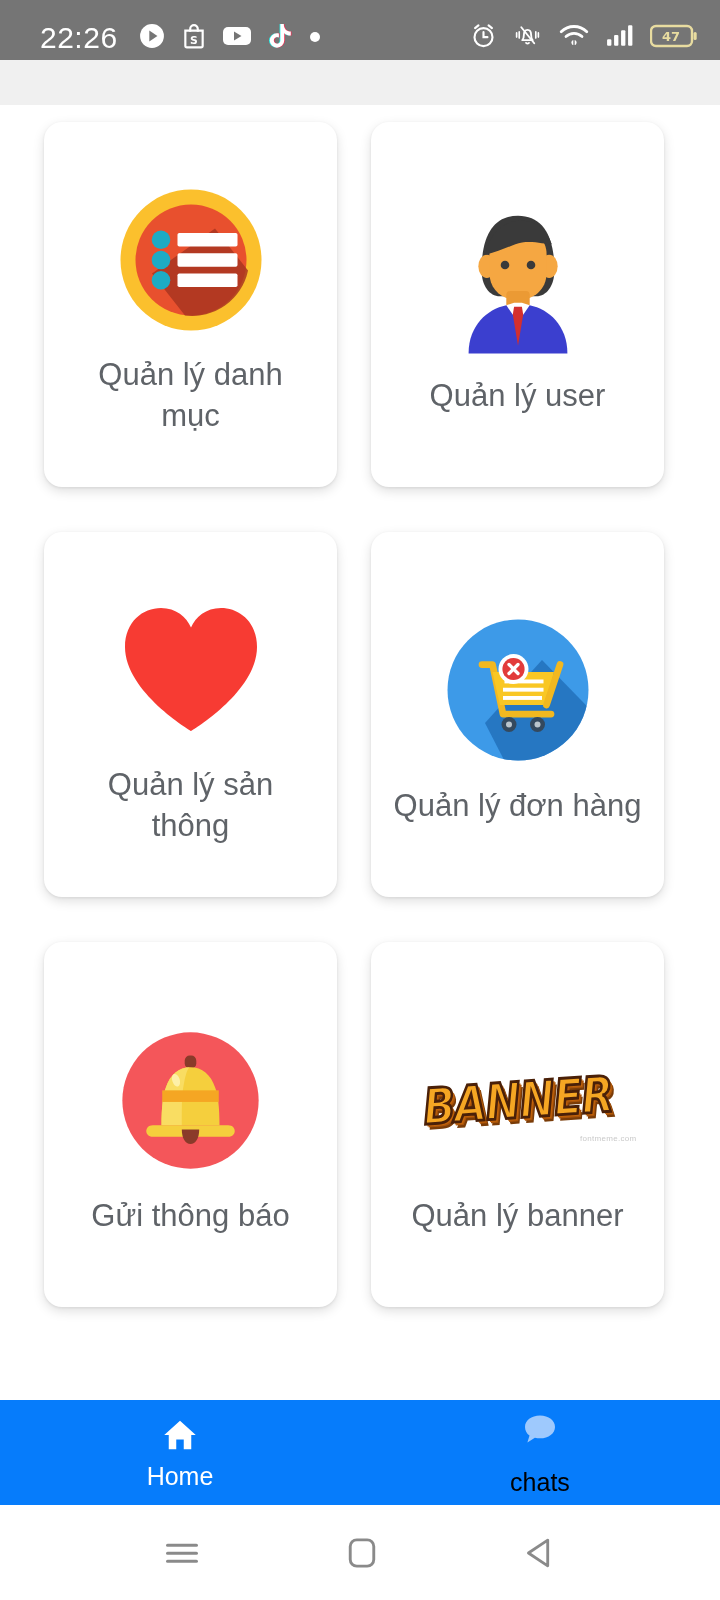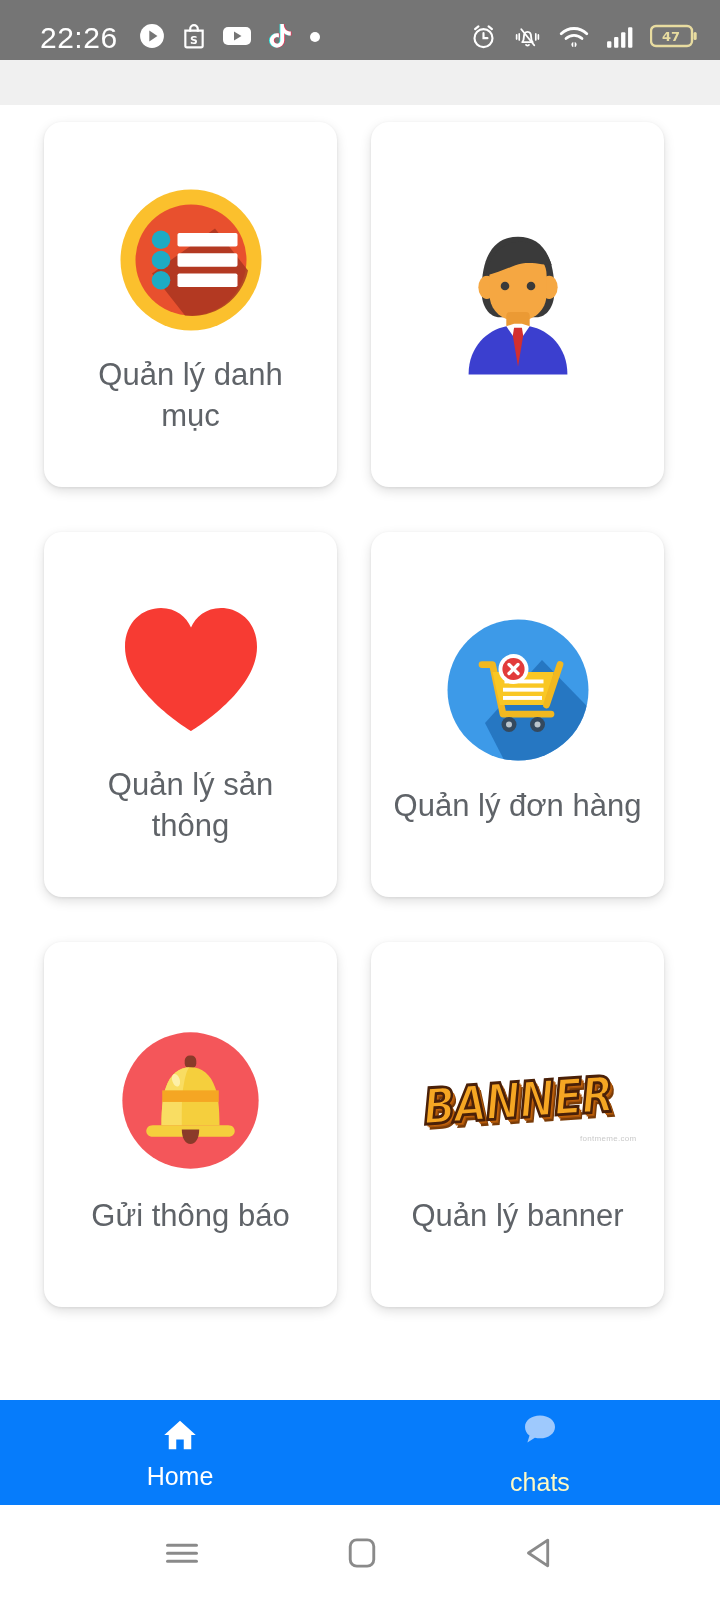--- a/index.html
+++ b/index.html
@@ -38,21 +38,21 @@
   }
   .status-clock {
     color: #ffffff;
     font-size: 30px;
     letter-spacing: 0.5px;
     line-height: 1;
     margin-right: 4px;
   }
   .status-right {
     display: flex;
-    align-items: flex-end;
+    align-items: flex-start;
     gap: 16px;
   }
   .sicon { display: block; }
 
   
   .appbar-strip {
     height: 45px;
     background: #f0f0f0;
     flex: none;
   }
@@ -109,21 +109,21 @@
     flex-direction: column;
     align-items: center;
     justify-content: center;
     gap: 7px;
   }
   .nav-label {
     font-size: 25px;
     line-height: 1;
   }
   .nav-item.active .nav-label { color: #ffffff; text-align: right; }
-  .nav-item.inactive .nav-label { color: #fef9c3; margin-top: 12px; }
+  .nav-item.inactive .nav-label { color: #000000; margin-top: 12px; }
 
   
   .system-nav {
     height: 95px;
     background: #ffffff;
     display: flex;
     align-items: center;
     justify-content: space-around;
     padding: 0 90px;
     flex: none;
@@ -288,20 +288,21 @@
             <path d="M28 38 C28 26 36 20 50 20 C64 20 72 26 72 38 L72 52 C72 65 62 73 50 73 C38 73 28 65 28 52 Z" fill="#f5a742"></path>
             <path d="M25 38 C28 22 38 12 52 12 C64 12 72 18 76 30 C70 30 58 26 48 30 C40 33 34 36 25 38 Z" fill="#3a3a3a"></path>
             <circle cx="40" cy="46" r="3.3" fill="#3a3a3a"></circle>
             <circle cx="60" cy="46" r="3.3" fill="#3a3a3a"></circle>
             <rect x="41" y="66" width="18" height="13" rx="3" fill="#eb9a34"></rect>
             <path d="M12 114 C12 93 26 80 41 77 L59 77 C74 80 88 93 88 114 Z" fill="#3b3fcf"></path>
             <path d="M41 77 L50 90 L59 77 L53 75 L47 75 Z" fill="#ffffff"></path>
             <path d="M47 78 L53 78 L54 84 L50 108 L46 84 Z" fill="#d32f2f"></path>
           </svg>
         </div>
+        <div class="card-label">Quản lý user</div>
       </div>
 
       <div class="card">
         <div class="card-icon">
           <svg width="150" height="135" viewBox="0 0 100 90">
             <path d="M50 86 C50 86 6 60 6 30 C6 13 18 4 30 4 C40 4 47 10 50 17 C53 10 60 4 70 4 C82 4 94 13 94 30 C94 60 50 86 50 86 Z" fill="#f73b33"></path>
           </svg>
         </div>
         <div class="card-label">Quản lý sản thông</div>
       </div>

